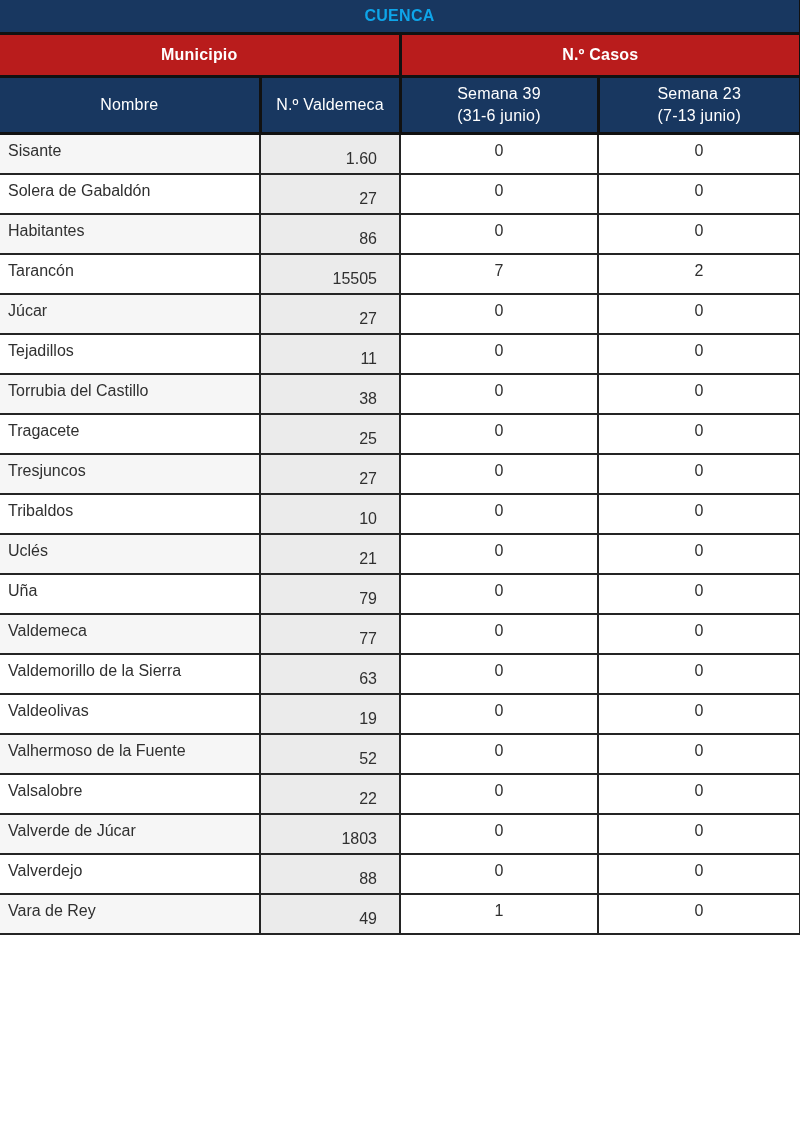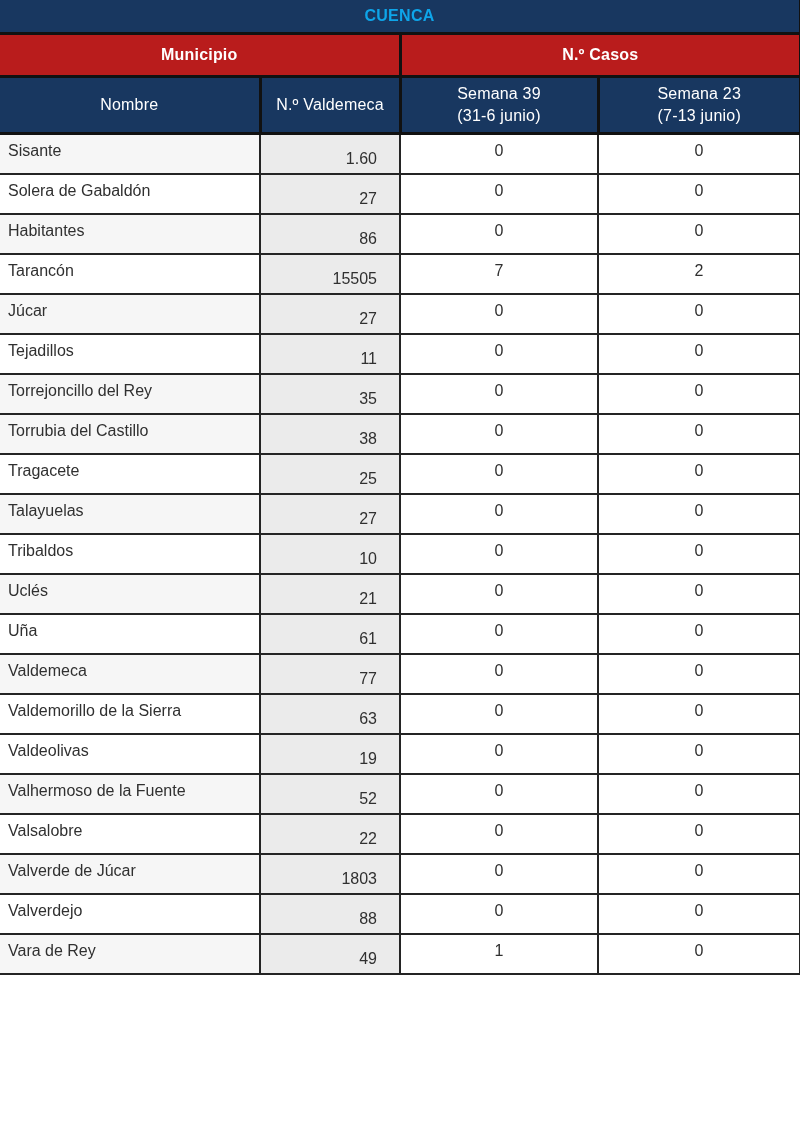--- a/index.html
+++ b/index.html
@@ -153,58 +153,52 @@
     <td class="c-case">0</td>
     <td class="c-case">0</td>
   </tr>
         <tr>
     <td class="c-name">Tejadillos</td>
     <td class="c-hab">11</td>
     <td class="c-case">0</td>
     <td class="c-case">0</td>
   </tr>
         <tr class="alt">
-    <td class="c-name">Torrejoncillo del Rey</td>
-    <td class="c-hab">35</td>
-    <td class="c-case">0</td>
-    <td class="c-case">0</td>
-  </tr>
-        <tr class="alt">
     <td class="c-name">Torrubia del Castillo</td>
     <td class="c-hab">38</td>
     <td class="c-case">0</td>
     <td class="c-case">0</td>
   </tr>
         <tr>
     <td class="c-name">Tragacete</td>
     <td class="c-hab">25</td>
     <td class="c-case">0</td>
     <td class="c-case">0</td>
   </tr>
         <tr class="alt">
-    <td class="c-name">Talayuelas</td>
+    <td class="c-name">Tresjuncos</td>
     <td class="c-hab">27</td>
     <td class="c-case">0</td>
     <td class="c-case">0</td>
   </tr>
         <tr>
     <td class="c-name">Tribaldos</td>
     <td class="c-hab">10</td>
     <td class="c-case">0</td>
     <td class="c-case">0</td>
   </tr>
         <tr class="alt">
     <td class="c-name">Uclés</td>
     <td class="c-hab">21</td>
     <td class="c-case">0</td>
     <td class="c-case">0</td>
   </tr>
         <tr>
     <td class="c-name">Uña</td>
-    <td class="c-hab">61</td>
+    <td class="c-hab">79</td>
     <td class="c-case">0</td>
     <td class="c-case">0</td>
   </tr>
         <tr class="alt">
     <td class="c-name">Valdemeca</td>
     <td class="c-hab">77</td>
     <td class="c-case">0</td>
     <td class="c-case">0</td>
   </tr>
         <tr>

